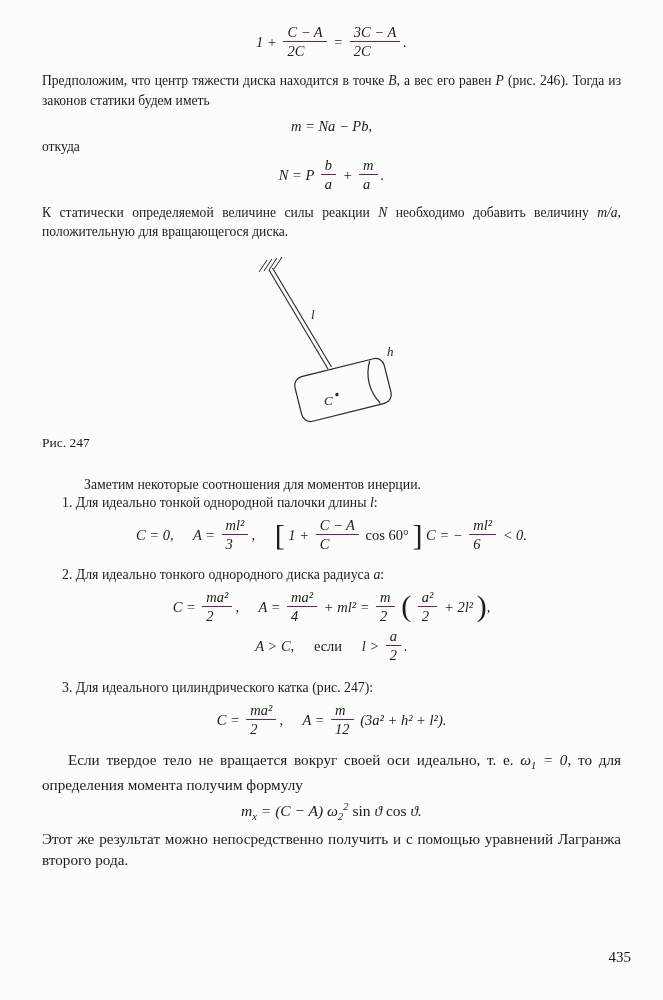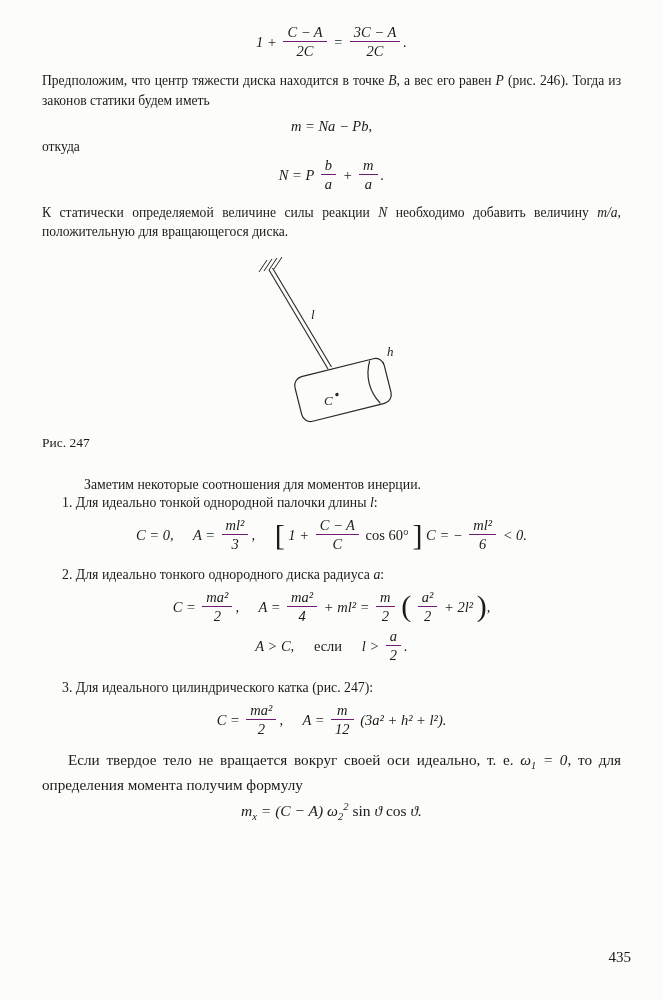--- a/index.html
+++ b/index.html
@@ -8,21 +8,21 @@
     background:#fcfcfa;color:#1b1b1b;
     font-family:"Liberation Serif","DejaVu Serif",serif;
   }
   .page{position:absolute;inset:0;padding:22px 42px 0 42px}
   .para{font-size:13.6px;line-height:1.42;text-align:justify;margin:0}
   .para-lg{font-size:15.2px;line-height:1.4;text-align:justify;margin:0}
   .it{font-style:italic}
   .rm{font-style:normal}
   .formula{text-align:center;font-style:italic;font-size:14.5px;margin:8px 0}
   .formula-lg{font-size:15.5px}
-  .frac{display:inline-block;vertical-align:middle;text-align:center;line-height:1.12;margin:0 3px;position:relative;top:-2px}
+  .frac{display:inline-block;vertical-align:middle;text-align:left;line-height:1.12;margin:0 3px;position:relative;top:-2px}
   .frac .num{display:block;padding:0 4px 1px 4px}
   .frac .den{display:block;border-top:1px solid #701a75;padding:1px 4px 0 4px}
   .tall{font-style:normal;font-size:30px;line-height:0;vertical-align:middle;position:relative;top:-2px}
   .g{display:inline-block;width:16px}
   .connector{font-size:13.6px;margin:2px 0 2px 0;text-align:left}
   .note{font-size:13.8px;margin:26px 0 0 0;padding-left:42px}
   .item{font-size:13.8px;margin:12px 0 0 0;padding-left:20px}
   .figure{margin-top:14px;text-align:center}
   .figcaption{font-size:13.5px;margin-top:4px;text-align:left}
   .pagenum{position:absolute;right:32px;bottom:34px;font-size:15px}
@@ -134,15 +134,16 @@
     <span>(3a² + h² + l²).</span>
   </div>
 
   <p class="para-lg" style="margin-top:10px;text-indent:26px"><span>Если твердое тело не вращается вокруг своей оси идеально, т. е. </span><span class="it">ω</span><sub class="it">1</sub><span class="it"> = 0</span><span>, то для определения момента получим формулу</span></p>
 
   <div class="formula formula-lg" style="margin:6px 0">
     <span>m</span><sub>x</sub><span> = (C − A) ω</span><sub>2</sub><sup>2</sup>
     <span class="rm">sin</span><span> ϑ </span><span class="rm">cos</span><span> ϑ.</span>
   </div>
 
+  <p class="para-lg" style="margin-top:6px">Этот же результат можно непосредственно получить и с помощью уравнений Лагранжа второго рода.</p>
 
   <div class="pagenum">435</div>
 </div>
 
 </body></html>

